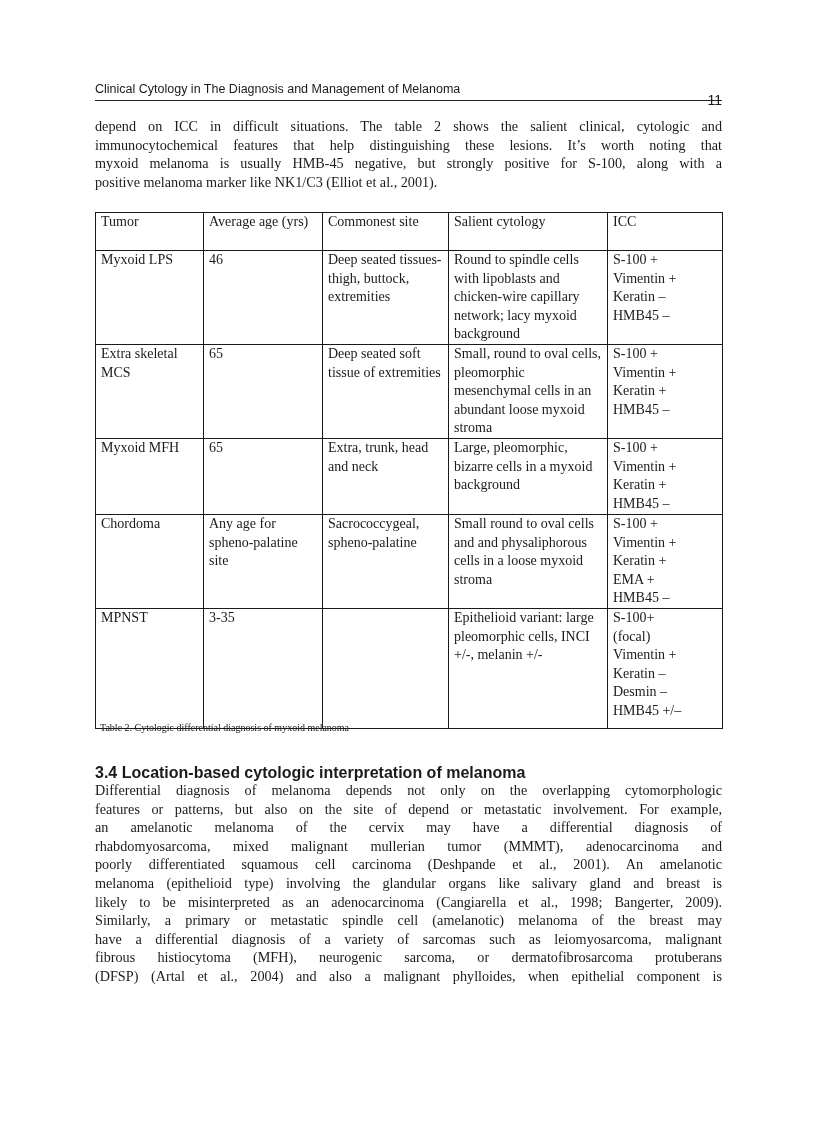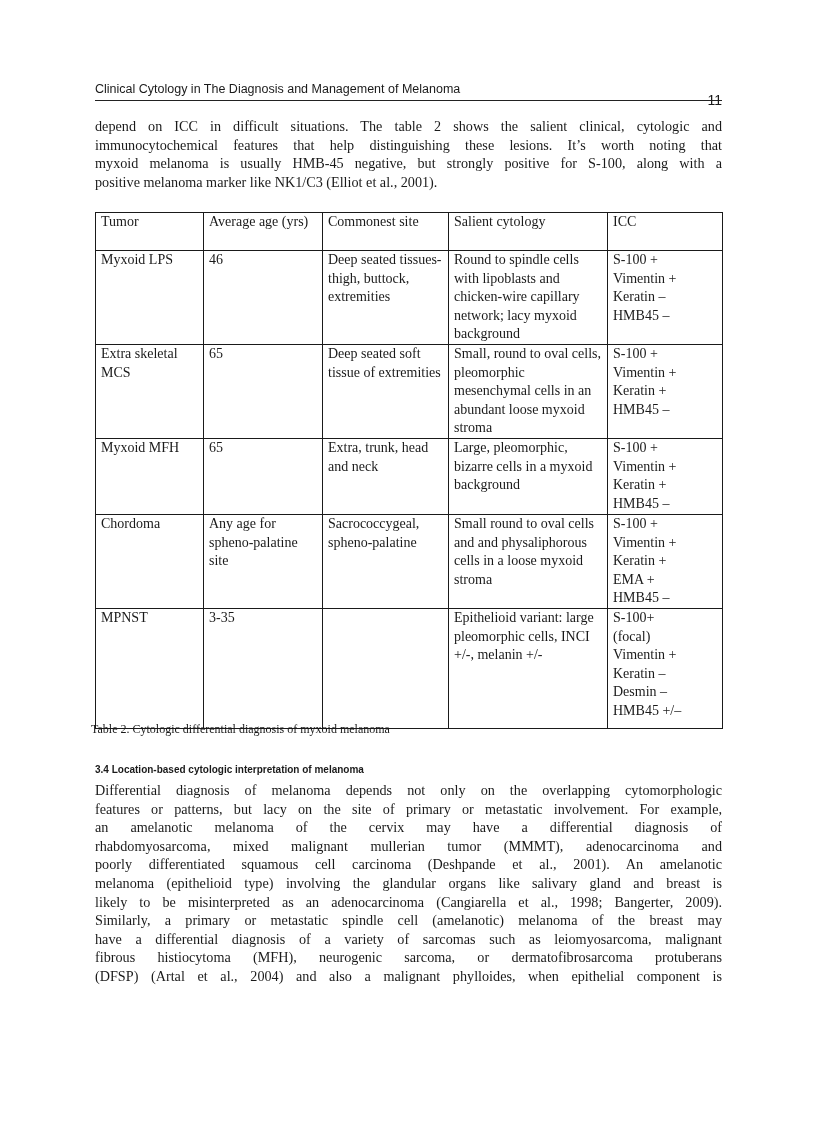--- a/index.html
+++ b/index.html
@@ -22,24 +22,24 @@
     table.data-table {
       position: absolute; left: 95px; top: 212px; width: 627px;
       border-collapse: collapse; table-layout: fixed;
       font-family: "Liberation Serif", "DejaVu Serif", serif;
       font-size: 14px; line-height: 18.6px;
     }
     table.data-table th, table.data-table td {
       border: 1.5px solid #1a1a1a; vertical-align: top; text-align: left;
       padding: 0 4px 0 5px; font-weight: normal; margin-top: 24px;
     }
-    .caption { position: absolute; left: 91px; top: 722px; font-size: 12px; }
+    .caption { position: absolute; left: 100px; top: 722px; font-size: 10px; }
     .section-heading {
       position: absolute; left: 95px; top: 764px;
-      font-family: "Liberation Sans", sans-serif; font-weight: bold; font-size: 10px;
+      font-family: "Liberation Sans", sans-serif; font-weight: bold; font-size: 16px;
     }
     .body2 { top: 781px; }
   </style>
 </head>
 <body>
 
 <div class="page-header">
   <span class="running-title">Clinical Cytology in The Diagnosis and Management of Melanoma</span>
   <span class="page-number">11</span>
 </div>
@@ -134,21 +134,21 @@
     </tr>
   </tbody>
 </table>
 
 <div class="caption serif">Table 2. Cytologic differential diagnosis of myxoid melanoma</div>
 
 <div class="section-heading">3.4 Location-based cytologic interpretation of melanoma</div>
 
 <div class="para body2 serif">
   <span class="line">Differential diagnosis of melanoma depends not only on the overlapping cytomorphologic</span>
-  <span class="line">features or patterns, but lacy on the site of primary or metastatic involvement. For example,</span>
+  <span class="line">features or patterns, but also on the site of depend or metastatic involvement. For example,</span>
   <span class="line">an amelanotic melanoma of the cervix may have a differential diagnosis of</span>
   <span class="line">rhabdomyosarcoma, mixed malignant mullerian tumor (MMMT), adenocarcinoma and</span>
   <span class="line">poorly differentiated squamous cell carcinoma (Deshpande et al., 2001). An amelanotic</span>
   <span class="line">melanoma (epithelioid type) involving the glandular organs like salivary gland and breast is</span>
   <span class="line">likely to be misinterpreted as an adenocarcinoma (Cangiarella et al., 1998; Bangerter, 2009).</span>
   <span class="line">Similarly, a primary or metastatic spindle cell (amelanotic) melanoma of the breast may</span>
   <span class="line">have a differential diagnosis of a variety of sarcomas such as leiomyosarcoma, malignant</span>
   <span class="line">fibrous histiocytoma (MFH), neurogenic sarcoma, or dermatofibrosarcoma protuberans</span>
   <span class="line">(DFSP) (Artal et al., 2004) and also a malignant phylloides, when epithelial component is</span>
 </div>

